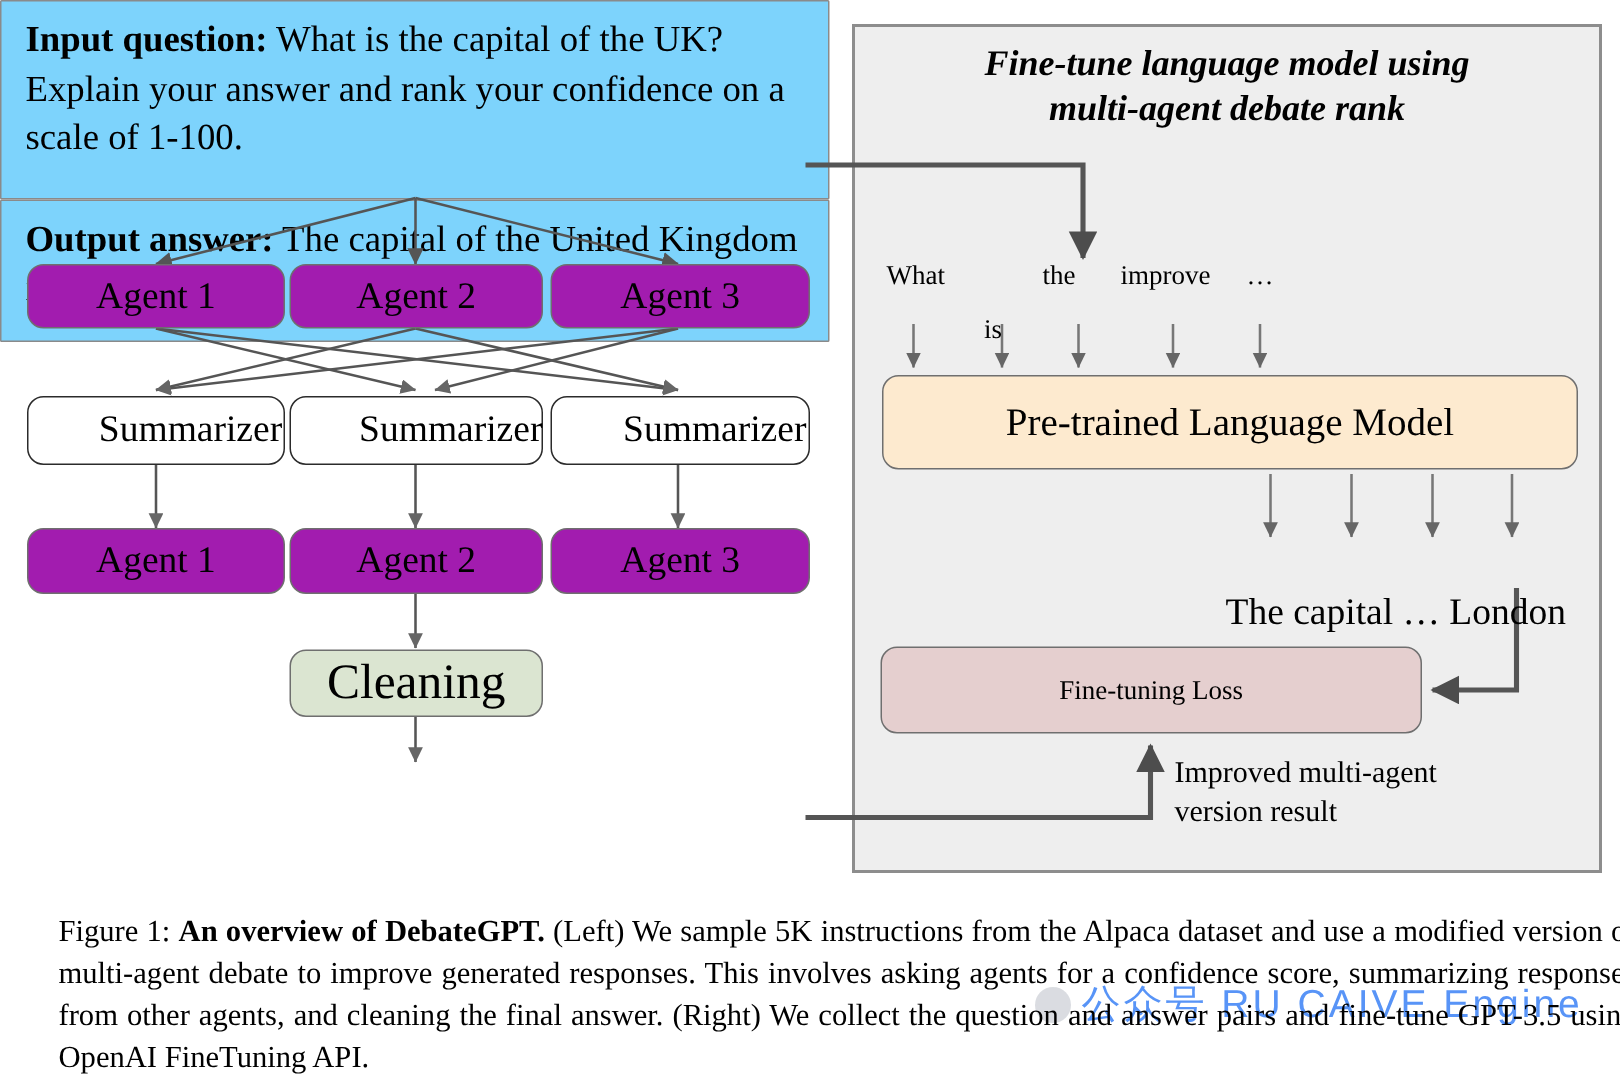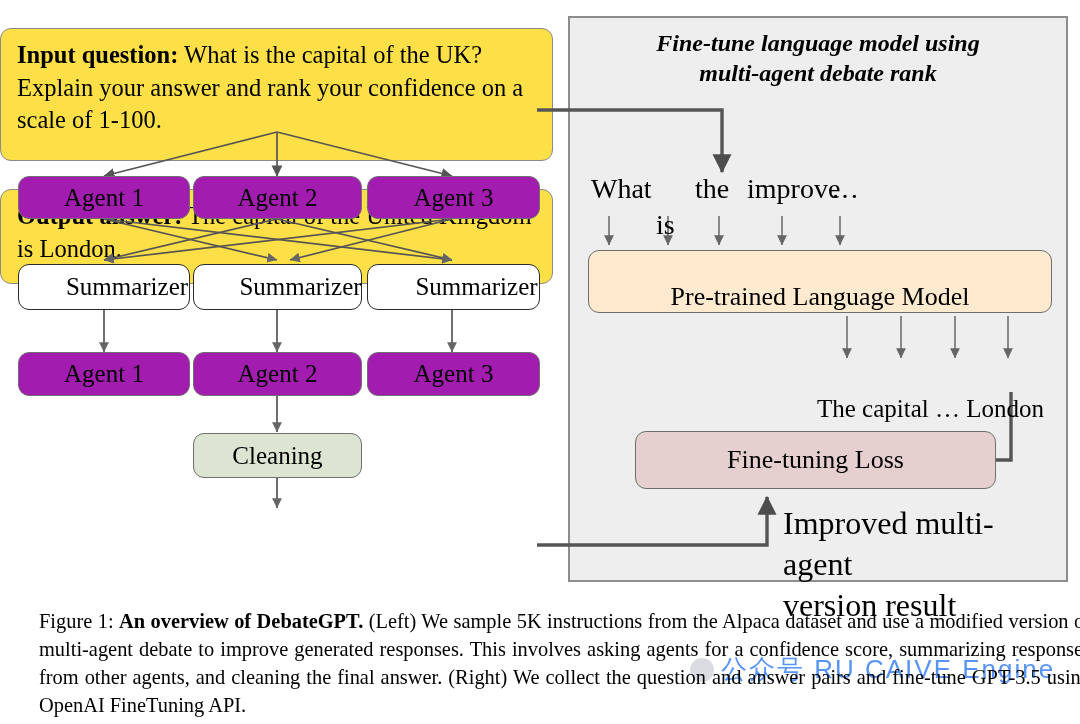--- a/index.html
+++ b/index.html
@@ -4,37 +4,37 @@
 <style>
   html,body{margin:0;padding:0;background:#fff;}
   body{width:1080px;height:724px;position:relative;
        font-family:"Liberation Serif","DejaVu Serif",serif;color:#000;}
   .fig{position:absolute;left:0;top:0;width:1080px;height:724px;}
   svg.layer{position:absolute;left:0;top:0;width:1080px;height:724px;pointer-events:none;}
 
   .box{position:absolute;box-sizing:border-box;display:flex;align-items:center;
        justify-content:center;border:1.6px solid #6f6f6f;border-radius:11px;}
 
-  .qbox{background:#fde047;border:1.6px solid #8a8a8a;border-radius:11px;
-        display:block;padding:10px 14px 8px 16px;line-height:1.33;font-size:24.5px;margin-top:28px;}
+  .qbox{background:#7dd3fc;border:1.6px solid #8a8a8a;border-radius:1px;
+        display:block;padding:10px 14px 8px 16px;line-height:1.33;font-size:24.5px;}
   .qbox b{font-weight:bold;}
 
   .agent{background:#a21caf;}
   .summ{background:#ffffff;border-color:#2b2b2b;padding-left:46px;}
   .clean{background:#dbe5d1;}
-  .plm{background:#fdeacf;align-items:flex-end;}
+  .plm{background:#fdeacf;}
   .loss{background:#e5cfcf;}
 
   .panel{position:absolute;background:#eeeeee;border:2px solid #8d8d8d;box-sizing:border-box;}
   .panel-title{position:absolute;text-align:center;font-weight:bold;font-size:24px;
                line-height:1.26;}
 
-  .tok{position:absolute;font-size:28px;white-space:nowrap;text-align:center;}
+  .tok{position:absolute;font-size:18px;white-space:nowrap;text-align:center;}
   .outtok{position:absolute;font-size:25px;white-space:nowrap;}
-  .note{position:absolute;font-size:32px;line-height:1.28;}
+  .note{position:absolute;font-size:20px;line-height:1.28;}
 
   .caption{position:absolute;left:14px;top:608px;width:1052px;font-size:20.4px;
            line-height:1.37;text-align:justify;margin-left:25px;}
   .caption b{font-weight:bold;}
 
   .wm{position:absolute;left:690px;top:652px;font-size:26px;color:#3b82f6;
       letter-spacing:2px;font-family:"Liberation Sans",sans-serif;opacity:.85;}
   .wm .dot{display:inline-block;width:24px;height:24px;border-radius:50%;
            background:#d4d7dc;vertical-align:-4px;margin-right:7px;}
 </style>
@@ -131,21 +131,21 @@
   <div class="box agent" style="left:18px;top:352px;width:172px;height:44px;font-size:25px;">
     <span>Agent 1</span>
   </div>
   <div class="box agent" style="left:193px;top:352px;width:169px;height:44px;font-size:25px;">
     <span>Agent 2</span>
   </div>
   <div class="box agent" style="left:367px;top:352px;width:173px;height:44px;font-size:25px;">
     <span>Agent 3</span>
   </div>
 
-  <div class="box clean" style="left:193px;top:433px;width:169px;height:45px;font-size:25px;">
+  <div class="box clean" style="left:193px;top:433px;width:169px;height:45px;font-size:33px;">
     <span>Cleaning</span>
   </div>
 
   <div class="qbox" style="left:16px;top:508px;width:521px;height:75px;">
     <b>Output answer:</b><span> The capital of the United Kingdom is London.</span>
   </div>
 
   <div class="panel-title" style="left:588px;top:28px;width:460px;font-style:italic;">
     <div>Fine-tune language model using</div>
     <div>multi-agent debate rank</div>
@@ -156,21 +156,21 @@
   <div class="tok" style="left:695px;top:173px;">the</div>
   <div class="tok" style="left:747px;top:173px;">improve</div>
   <div class="tok" style="left:831px;top:173px;">…</div>
 
   <div class="box plm" style="left:588px;top:250px;width:464px;height:63px;font-size:26px;">
     <span>Pre-trained Language Model</span>
   </div>
 
   <div class="outtok" style="left:817px;top:366px;margin-top:29px;">The capital … London</div>
 
-  <div class="box loss" style="left:587px;top:431px;width:361px;height:58px;font-size:26px;margin-left:48px;">
+  <div class="box loss" style="left:587px;top:431px;width:361px;height:58px;font-size:18px;">
     <span>Fine-tuning Loss</span>
   </div>
 
   <div class="note" style="left:783px;top:503px;width:260px;">
     <div>Improved multi-agent</div>
     <div>version result</div>
   </div>
 
   <div class="wm">
     <span class="dot"></span><span>公众号  RU CAIVE Engine</span>

